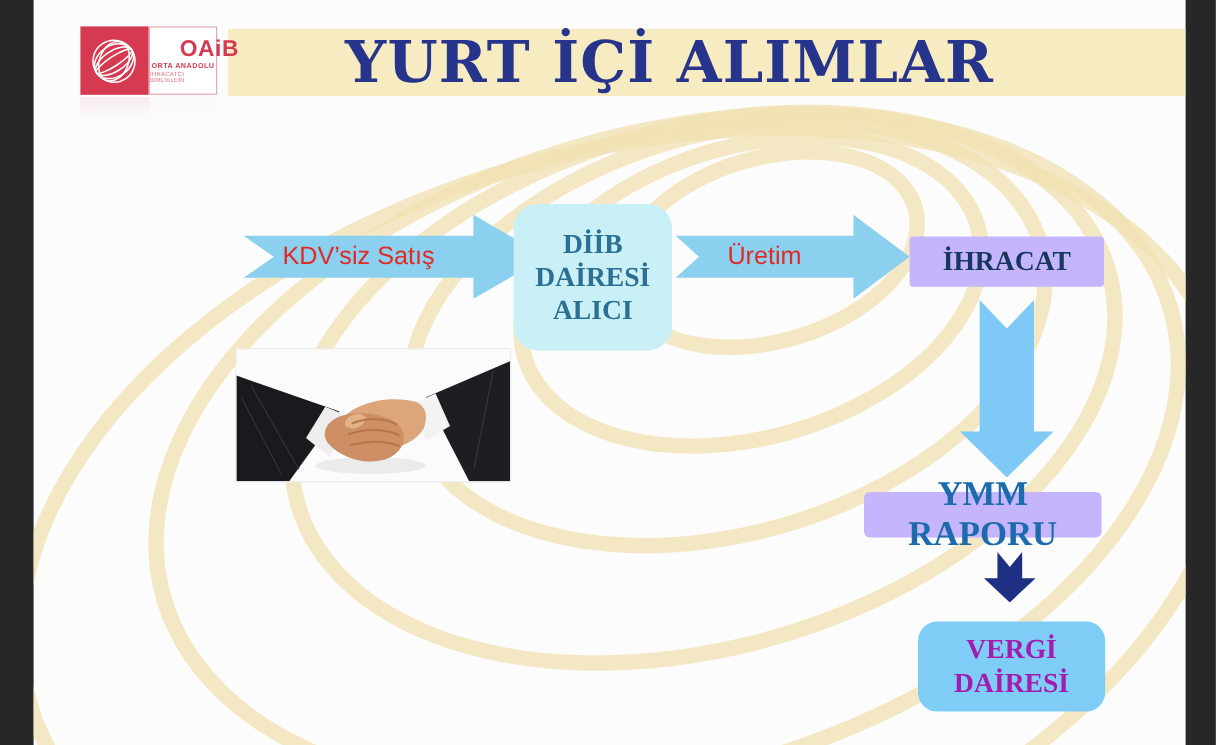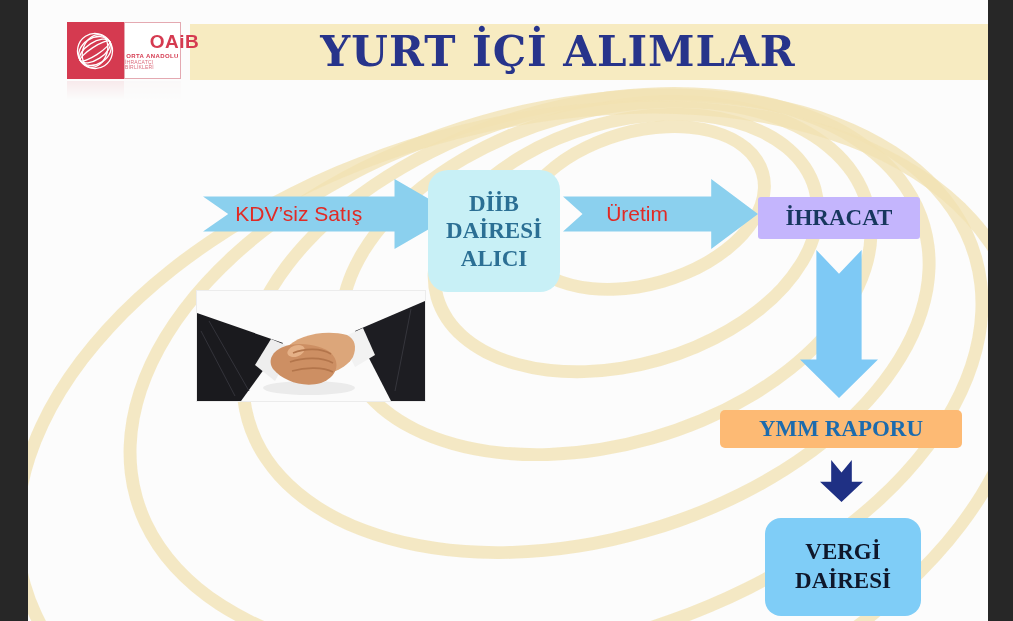--- a/index.html
+++ b/index.html
@@ -38,37 +38,37 @@
                 background:linear-gradient(to right,#D53A50 0 50%,#F0D9DD 50% 100%);}
   .logo-reflect::after{content:"";position:absolute;inset:0;
                 background:linear-gradient(to bottom,rgba(252,252,252,0.35),#FCFCFC);}
 
   
   .band{position:absolute;left:162px;top:24px;width:798px;height:56px;
         background:#F7EBC1;z-index:2;}
   .band h1{margin:0;height:56px;line-height:56px;text-align:center;
            padding-right:62px;color:#27348B;
            font-family:"DejaVu Serif", serif;font-weight:bold;
-           font-size:42px;letter-spacing:1px;}
+           font-size:48px;letter-spacing:1px;}
 
   
   .node{position:absolute;z-index:2;display:flex;align-items:center;
         justify-content:center;text-align:center;font-weight:bold;
         font-family:"Liberation Serif", serif;}
   .satici{left:50px;top:196px;width:124px;height:44px;background:#C8F0F6;
           border-radius:10px;color:#17375E;font-size:23px;}
   .diib{left:400px;top:170px;width:132px;height:122px;background:#C8F0F6;
         border-radius:20px;color:#2B6F94;font-size:23px;line-height:1.2;
         flex-direction:column;}
   .ihracat{left:730px;top:197px;width:162px;height:42px;background:#c4b5fd;
            border-radius:3px;color:#17375E;font-size:23px;}
-  .ymm{left:692px;top:410px;width:242px;height:38px;background:#fdba74;
-       border-radius:5px;color:#1C6BAD;font-size:23px;}
-  .vergi{left:737px;top:518px;width:156px;height:98px;background:#7FCDF7;
-         border-radius:16px;color:#0f172a;font-size:23px;line-height:1.25;
+  .ymm{left:692px;top:410px;width:198px;height:38px;background:#c4b5fd;
+       border-radius:5px;color:#1C6BAD;font-size:29px;}
+  .vergi{left:737px;top:518px;width:156px;height:75px;background:#7FCDF7;
+         border-radius:16px;color:#a21caf;font-size:23px;line-height:1.25;
          flex-direction:column;}
 
   
   .h-arrow{position:absolute;z-index:1;background:#8BD0EE;
            clip-path:polygon(0 25%,76% 25%,76% 0,100% 50%,76% 100%,76% 75%,0 75%,10% 50%);
            display:flex;align-items:center;}
   .a1{left:175px;top:179px;width:252px;height:70px;}
   .a2{left:535px;top:179px;width:195px;height:70px;}
   .h-arrow span{display:block;width:76%;text-align:center;color:#E02A25;
                 font-size:21px;font-family:Liberation Sans, sans-serif;}

